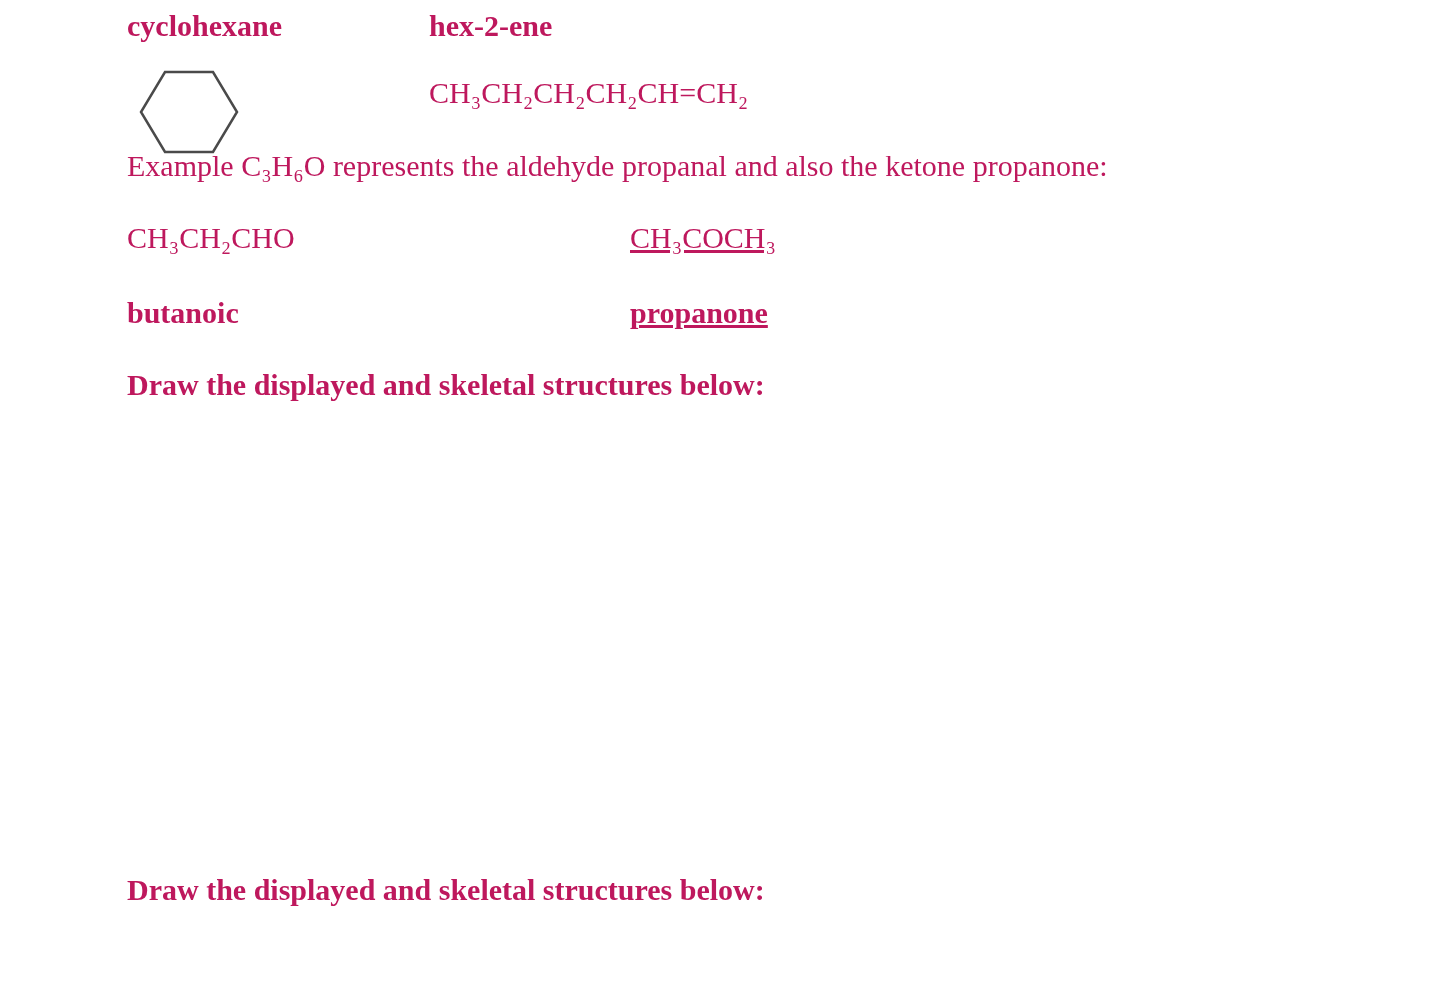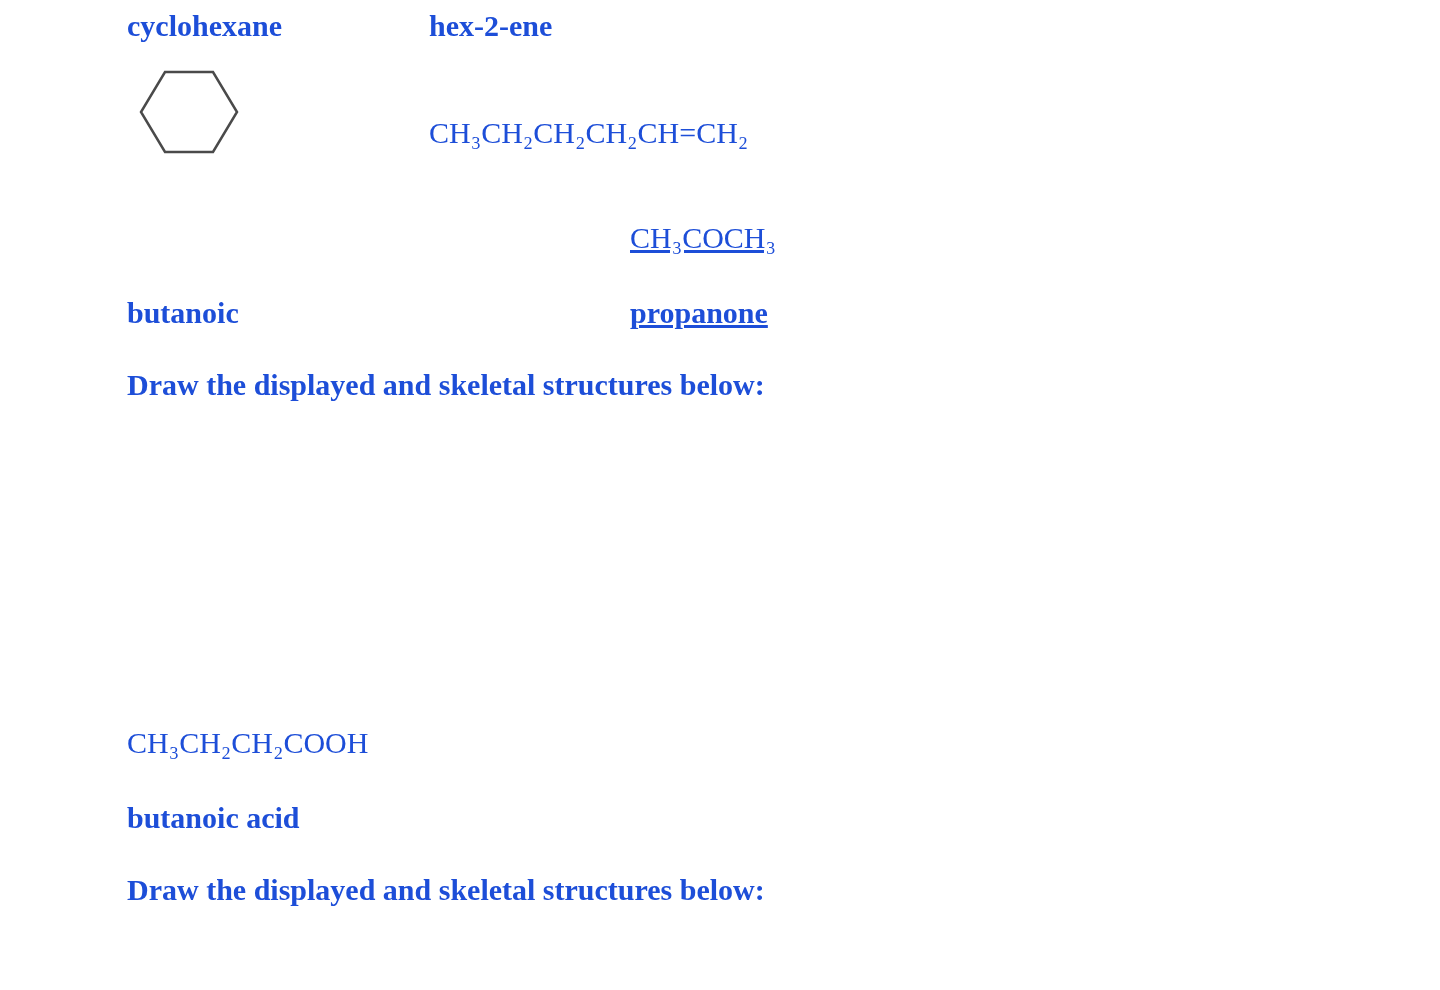--- a/index.html
+++ b/index.html
@@ -7,35 +7,35 @@
     padding: 0;
     background: #ffffff;
   }
   .page {
     position: relative;
     width: 1440px;
     height: 990px;
     background: #ffffff;
     overflow: hidden;
     font-family: "Liberation Serif", "DejaVu Serif", serif;
-    color: #1d4ed8;
+    color: #be185d;
   }
   .t {
     position: absolute;
     font-size: 30px;
     line-height: 1.2;
     white-space: nowrap;
   }
   .b { font-weight: bold; }
   .col-left  { left: 127px; }
   .col-mid   { left: 429px; }
   .col-right { left: 630px; text-decoration: underline; }
 
   .row-header   { top: 8px;   }
-  .row-hexform  { top: 75px; margin-top: 40px;  }
+  .row-hexform  { top: 75px;  }
   .row-ex1      { top: 148px; }
   .row-f1       { top: 220px; }
   .row-n1       { top: 295px; }
   .row-d1       { top: 367px; }
   .row-ex2      { top: 653px; }
   .row-f2       { top: 725px; }
   .row-n2       { top: 800px; }
   .row-d2       { top: 872px; }
 
   .hexagon-wrap {
@@ -56,28 +56,28 @@
   <span class="t b col-mid row-header">hex-2-ene</span>
 
   <div class="hexagon-wrap">
     <svg viewBox="0 0 100 84" xmlns="http://www.w3.org/2000/svg">
       <polygon points="26,2 74,2 98,42 74,82 26,82 2,42" fill="none" stroke-width="2.5" stroke="#4a4a4a"></polygon>
     </svg>
   </div>
 
   <span class="t col-mid row-hexform">CH₃CH₂CH₂CH₂CH=CH₂</span>
 
+  <span class="t col-left row-ex1">Example C₃H₆O represents the aldehyde propanal and also the ketone propanone:</span>
 
+  <span class="t col-left row-f1">CH₃CH₂CHO</span>
   <span class="t col-right row-f1">CH₃COCH₃</span>
 
   <span class="t b col-left row-n1">butanoic</span>
   <span class="t b col-right row-n1">propanone</span>
 
   <span class="t b col-left row-d1">Draw the displayed and skeletal structures below:</span>
 
 
-  <span class="t col-left row-f2">CH₃CH₂CH₂COOH</span>
 
-  <span class="t b col-left row-n2">butanoic acid</span>
 
   <span class="t b col-left row-d2">Draw the displayed and skeletal structures below:</span>
 
 </div>
 
 </body></html>

